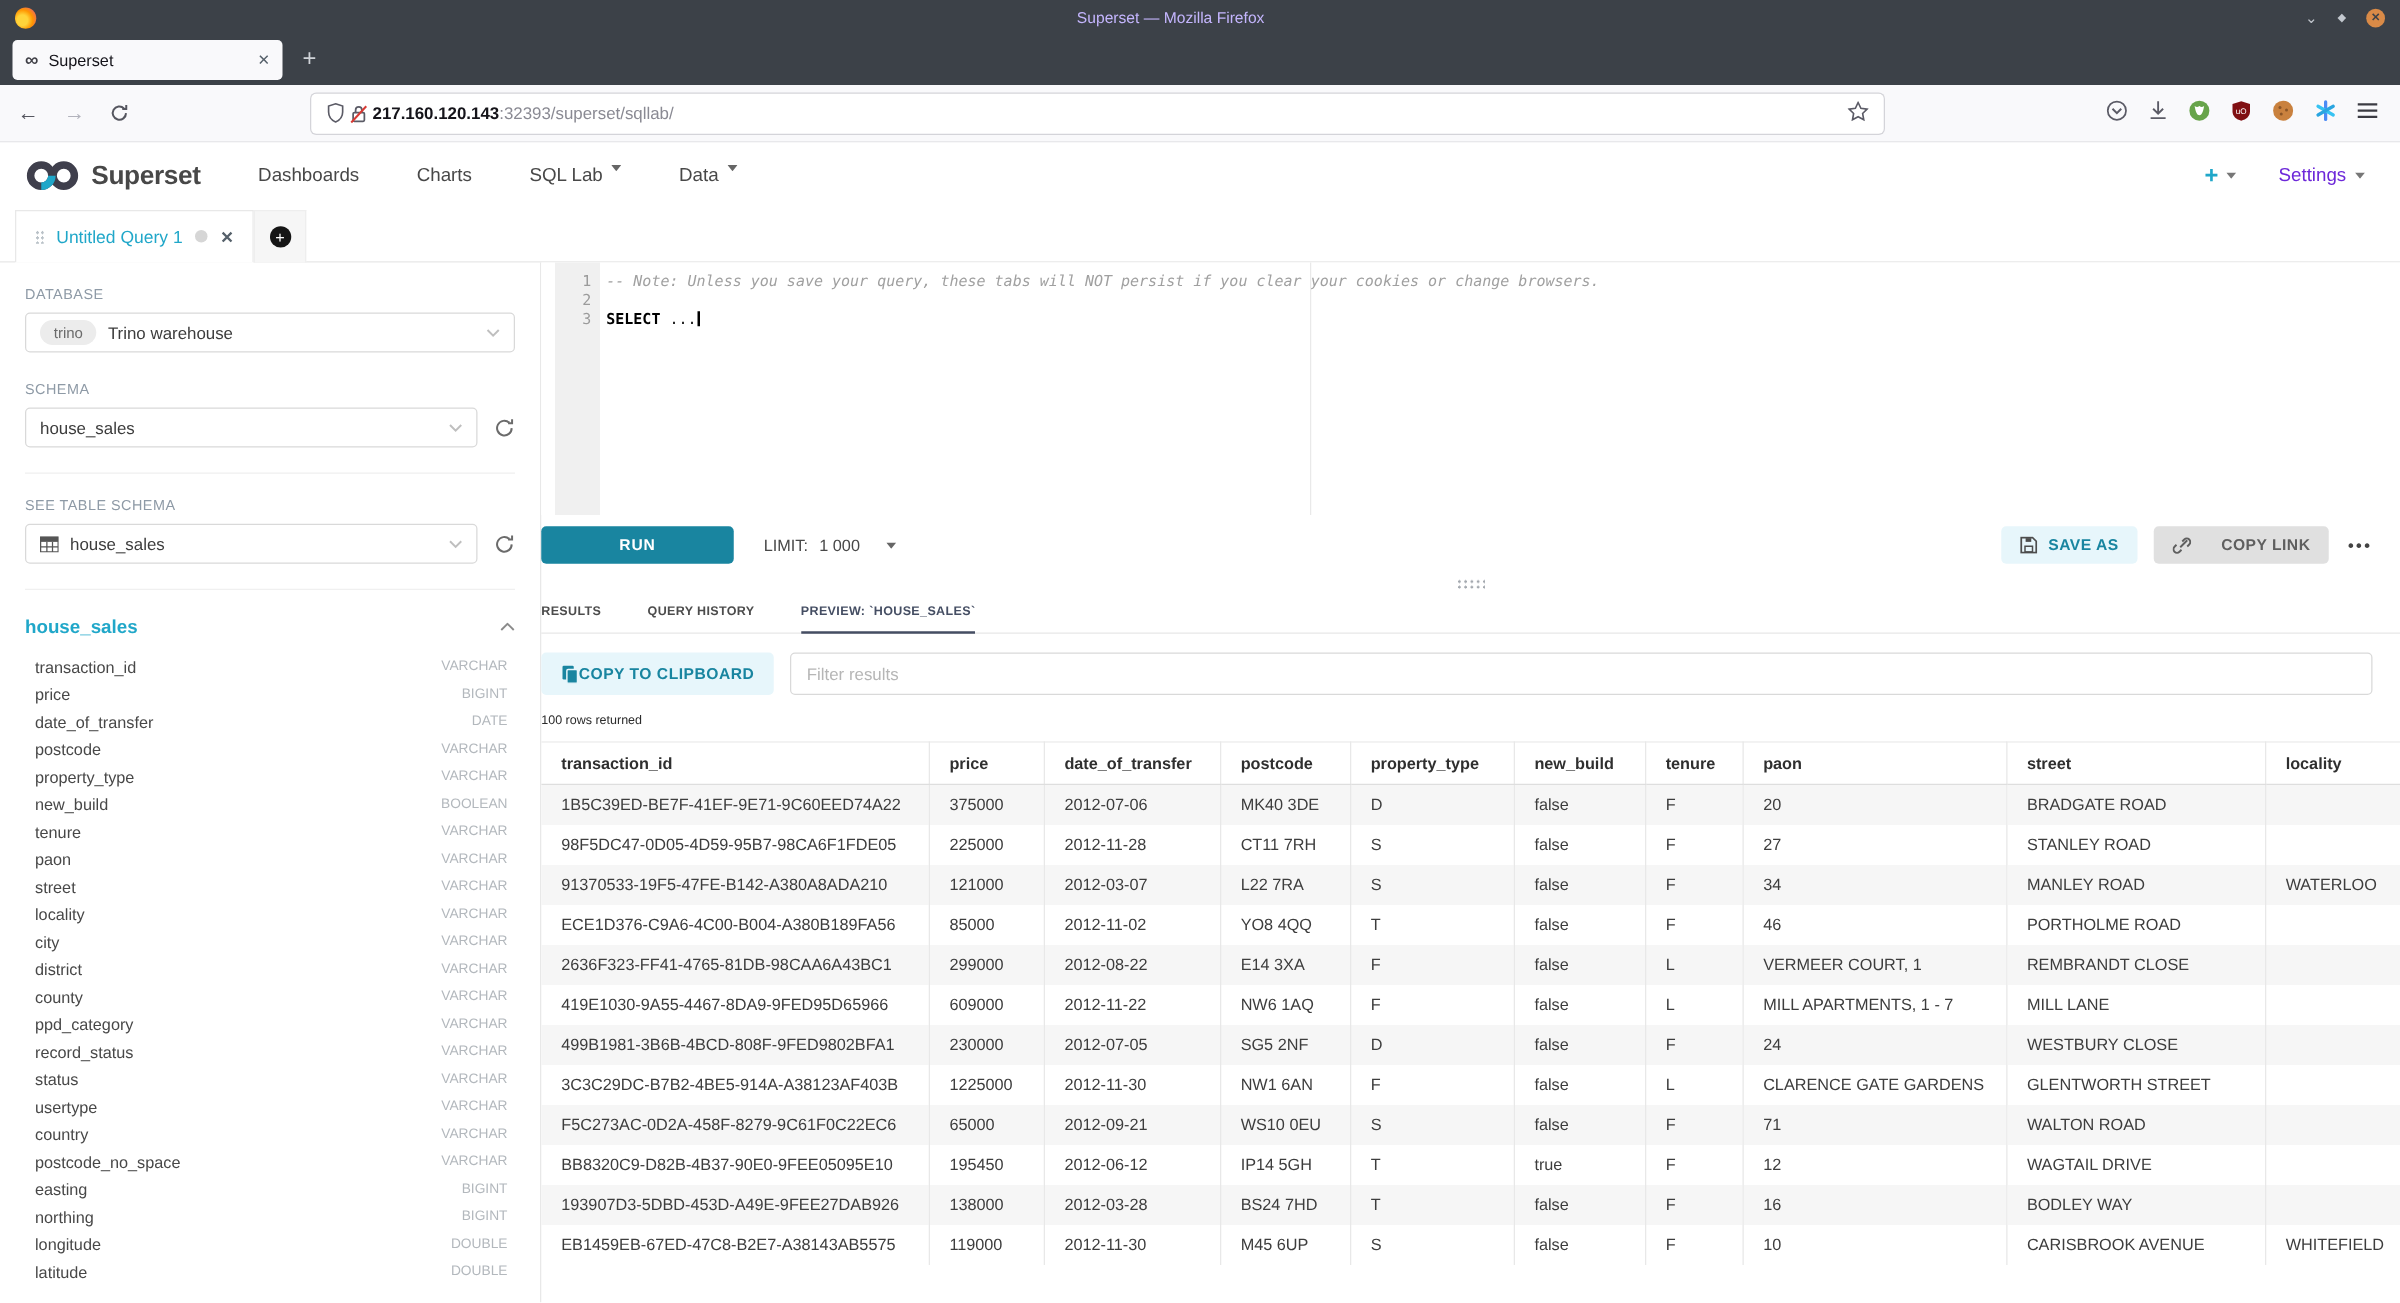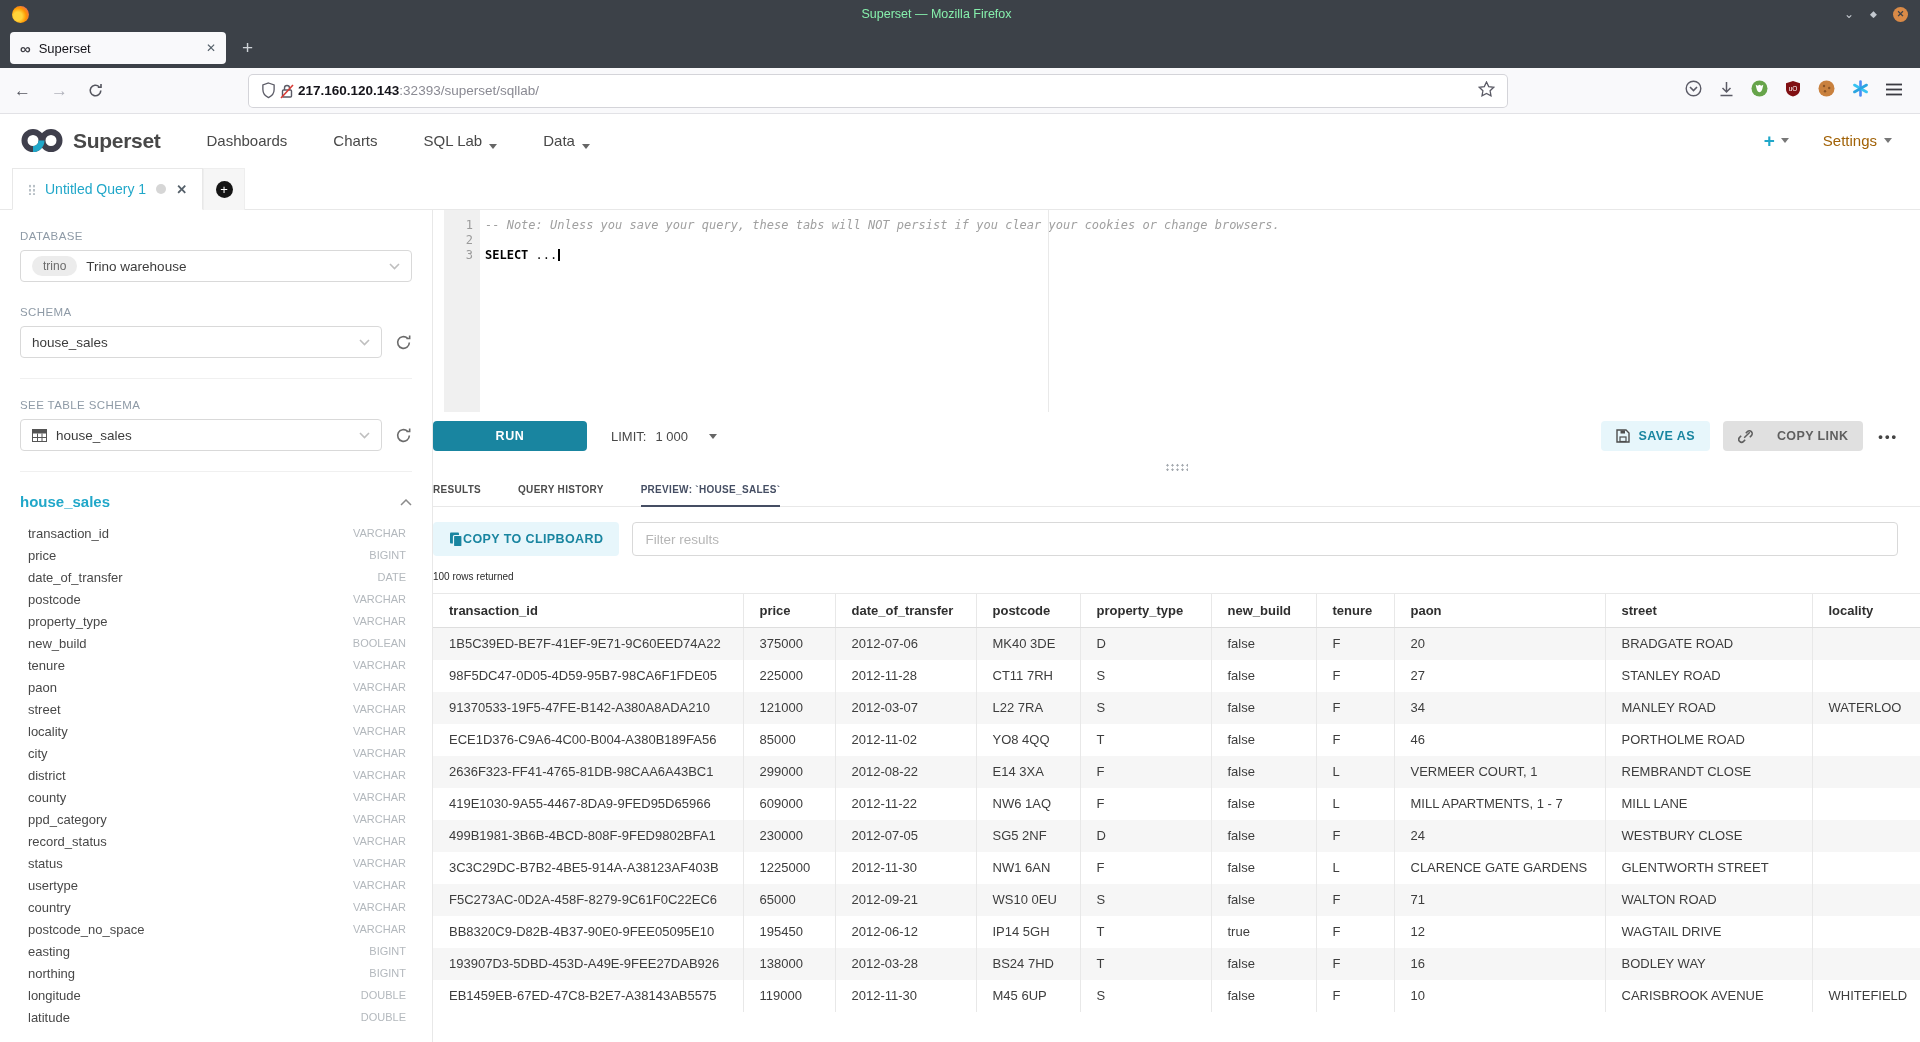--- a/index.html
+++ b/index.html
@@ -2,21 +2,21 @@
 <html><head>
 <meta charset="utf-8">
 <style>
   * { box-sizing: border-box; margin: 0; padding: 0; }
   html,body { width:1920px; height:1042px; overflow:hidden; }
   body { font-family:"Liberation Sans",sans-serif; background:#fff; display:flex; flex-direction:column; }
 
   
   .titlebar { height:28px; background:#3c4148; display:flex; align-items:center; padding:0 12px; flex:none; }
   .ff-logo { width:17px; height:17px; border-radius:50%; background:radial-gradient(circle at 35% 60%, #ffd43b 0 28%, #ff9500 55%, #e14c9b 100%); flex:none; }
-  .win-title { flex:1; text-align:center; color:#86efac; font-size:12.5px; }
+  .win-title { flex:1; text-align:center; color:#c4b5fd; font-size:12.5px; }
   .win-controls { display:flex; align-items:center; gap:16px; }
   .wc { color:#c3c8cf; font-size:12px; line-height:1; }
   .wc.maxi { font-size:9px; }
   .wc.close { width:15px; height:15px; border-radius:50%; background:#d98a47; color:#3c4148; font-size:9px; font-weight:bold; display:flex; align-items:center; justify-content:center; }
 
   .tabbar { height:40px; background:#3c4148; display:flex; align-items:center; padding-left:10px; flex:none; }
   .ff-tab { width:216px; height:32px; background:#f9f9fb; border-radius:4px; display:flex; align-items:center; gap:8px; padding:0 10px; font-size:13px; color:#15141a; }
   .favicon { font-weight:bold; color:#3f3f46; font-size:15px; line-height:1; }
   .ff-tab-title { flex:1; }
   .tab-close { color:#55606a; font-size:12px; }
@@ -30,24 +30,24 @@
   .url-host { color:#15141a; font-weight:bold; }
   .url-rest { color:#8a8a93; }
   .url-star { margin-left:auto; }
   .ext-icons { margin-left:auto; display:flex; align-items:center; gap:17px; padding-right:4px; }
 
   
   .appnav { height:53px; background:#fff; display:flex; align-items:center; padding:0 28px 0 20px; flex:none; }
   .brand { display:flex; align-items:center; gap:9px; }
   .brand-name { font-size:21px; font-weight:bold; color:#484848; letter-spacing:-0.3px; }
   #main-nav { display:flex; align-items:center; gap:46px; margin-left:46px; }
-  .nav-item { font-size:15px; color:#484848; display:flex; align-items:flex-end; gap:7px; }
+  .nav-item { font-size:15px; color:#484848; display:flex; align-items:flex-start; gap:7px; }
   .appnav-right { margin-left:auto; display:flex; align-items:center; gap:34px; }
   .plus-btn { color:#20a7c9; font-size:19px; font-weight:bold; display:flex; align-items:center; gap:6px; }
-  .settings-btn { font-size:15px; color:#a16207; display:flex; align-items:center; gap:7px; }
+  .settings-btn { font-size:15px; color:#6d28d9; display:flex; align-items:center; gap:7px; }
 
   
   .qtab-row { height:43px; background:#fff; border-bottom:1px solid #e8e8e8; display:flex; align-items:flex-end; padding-left:12px; flex:none; }
   .qtab { height:42px; margin-bottom:-1px; background:#fff; border:1px solid #e8e8e8; border-bottom:1px solid #fff; display:flex; align-items:center; gap:10px; padding:0 15px; font-size:14px; color:#20a7c9; }
   .drag-dots { width:7px; height:11px; background-image:radial-gradient(circle,#b9c1c7 1.1px,transparent 1.2px); background-size:4px 4.2px; }
   .unsaved-dot { width:10px; height:10px; border-radius:50%; background:#d6d6d6; }
   .qtab-close { color:#55606a; font-size:13px; font-weight:bold; }
   .addtab { height:42px; margin-bottom:-1px; width:42px; background:#f6f6f6; border:1px solid #eee; border-bottom:none; display:flex; align-items:center; justify-content:center; }
   .addtab-circle { width:17px; height:17px; border-radius:50%; background:#151515; color:#fff; font-size:13px; display:flex; align-items:center; justify-content:center; line-height:1; }
 

